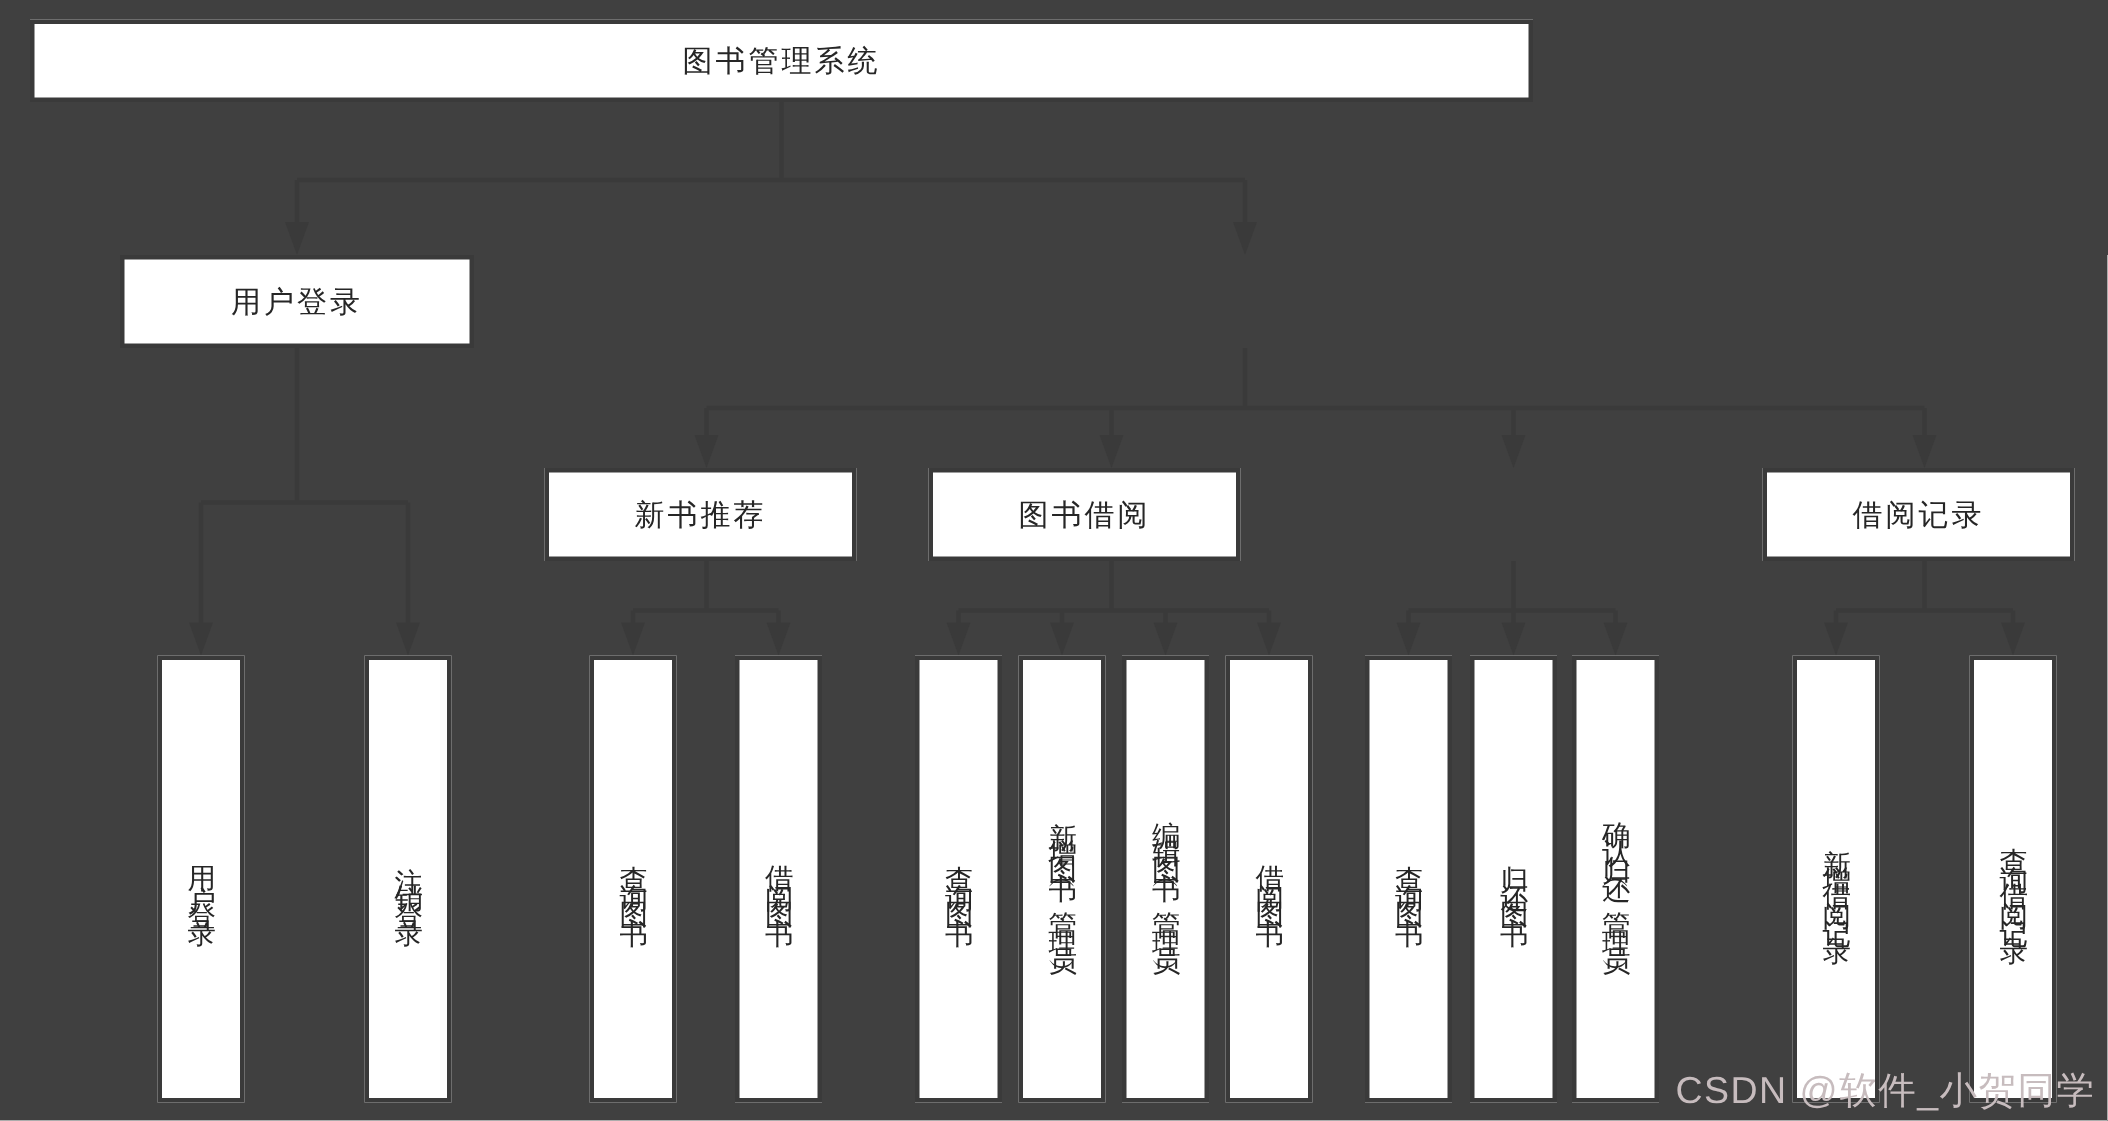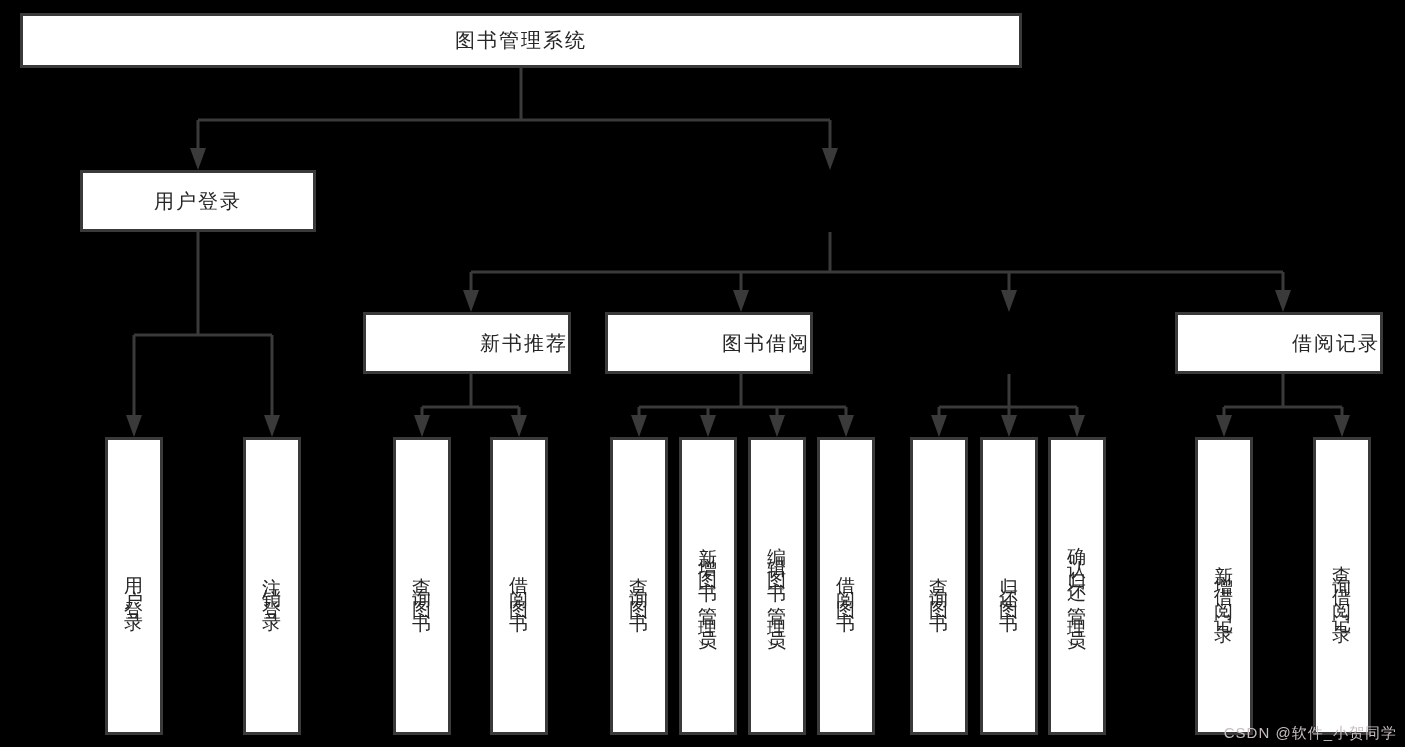--- a/index.html
+++ b/index.html
@@ -5,21 +5,21 @@
   html, body {
     margin: 0;
     padding: 0;
     background: #ffffff;
     font-family: "Liberation Sans", sans-serif;
   }
   .stage {
     position: relative;
     width: 1405px;
     height: 747px;
-    background: #000000;
+    background: #404040;
     overflow: hidden;
   }
   .connectors {
     position: absolute;
     left: 0;
     top: 0;
     z-index: 0;
   }
   .node {
     position: absolute;
@@ -40,44 +40,44 @@
   .node .vlabel {
     writing-mode: vertical-rl;
     font-size: 19px;
     letter-spacing: 12px;
     line-height: 1;
     white-space: nowrap;
   }
   .root-node   { left: 20px;  top: 13px;  width: 1002px; height: 55px; }
   .l2-0 { left: 80px;  top: 170px; width: 236px; height: 62px; }
   .l2-1 { left: 712px; top: 170px; width: 236px; height: 62px; }
-  .l3   { top: 312px; width: 208px; height: 62px; justify-content: flex-end; }
+  .l3   { top: 312px; width: 208px; height: 62px; }
   .l3-0 { left: 363px; }
-  .l3-1 { left: 605px; }
+  .l3-1 { left: 619px; }
   .l3-2 { left: 901px; }
   .l3-3 { left: 1175px; }
   .l4   { top: 437px; width: 58px; height: 298px; }
   .l4-0  { left: 105px; }
   .l4-1  { left: 243px; }
   .l4-2  { left: 393px; }
   .l4-3  { left: 490px; }
   .l4-4  { left: 610px; }
   .l4-5  { left: 679px; }
   .l4-6  { left: 748px; }
   .l4-7  { left: 817px; }
   .l4-8  { left: 910px; }
   .l4-9  { left: 980px; }
   .l4-10 { left: 1048px; }
   .l4-11 { left: 1195px; }
   .l4-12 { left: 1313px; }
   .watermark {
     position: absolute;
     right: 8px;
     bottom: 4px;
-    font-size: 15px;
+    font-size: 25px;
     color: #c7bcbe;
     letter-spacing: 1px;
     z-index: 2;
     white-space: nowrap;
   }
 </style>
 </head>
 <body>
 
 <div class="stage">

